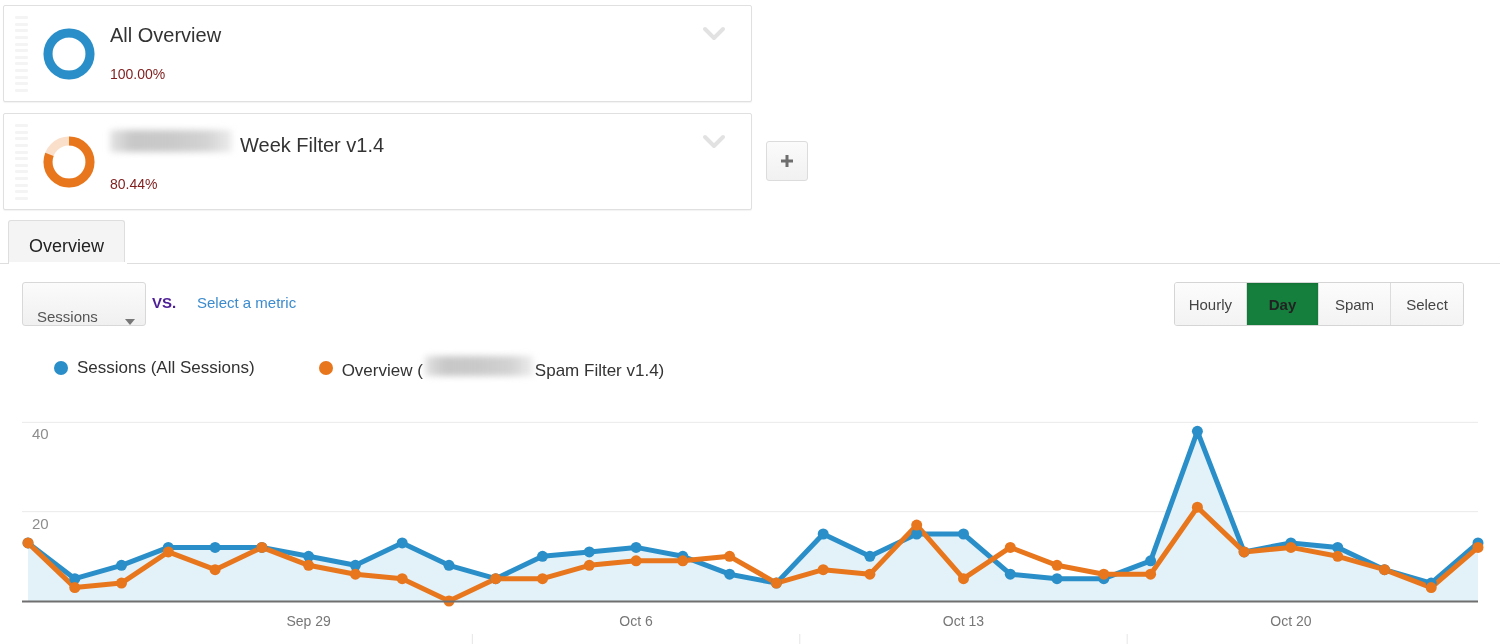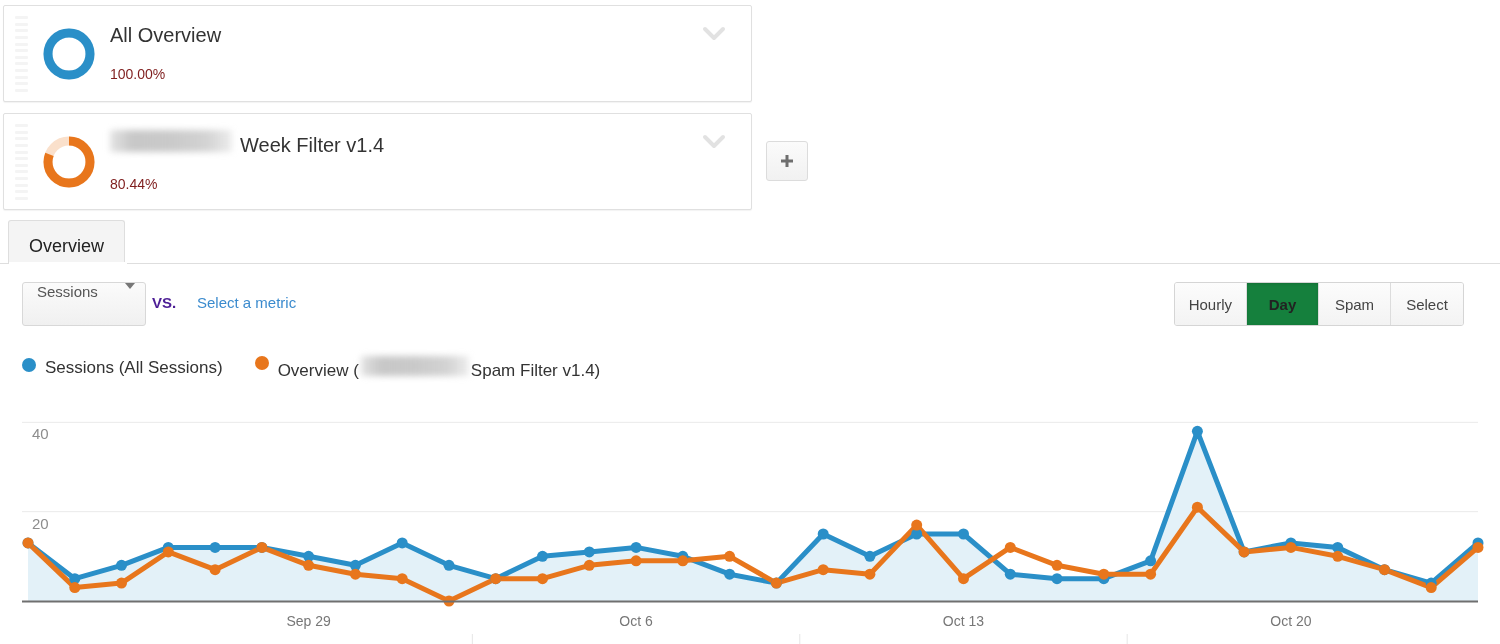--- a/index.html
+++ b/index.html
@@ -152,21 +152,21 @@
     width: 1500px; height: 54px;
   }
   #metric-select {
     position: absolute;
     left: 22px; top: 4px;
     width: 124px; height: 44px;
     background: linear-gradient(#fbfbfb, #f0f0f0);
     border: 1px solid #d8d8d8;
     border-radius: 3px;
     display: flex;
-    align-items: flex-start;
+    align-items: flex-end;
     padding: 0 10px 0 14px;
     cursor: pointer;
   }
   #metric-select-label {
     font-size: 15px;
     color: #555;
     flex: 1;
   }
   .caret-down {
     width: 0; height: 0;
@@ -222,22 +222,24 @@
   
   #chart-legend {
     position: absolute;
     left: 22px; top: 355px;
     display: flex;
     align-items: center;
     height: 26px;
   }
   .legend-item {
     display: flex;
+    align-items: center;
     margin-right: 32px;
     cursor: pointer;
+    margin-left: 32px;
   }
   .legend-dot {
     width: 14px; height: 14px;
     border-radius: 50%;
     margin-right: 9px;
   }
   .legend-label {
     font-size: 17px;
     color: #333;
     white-space: nowrap;

